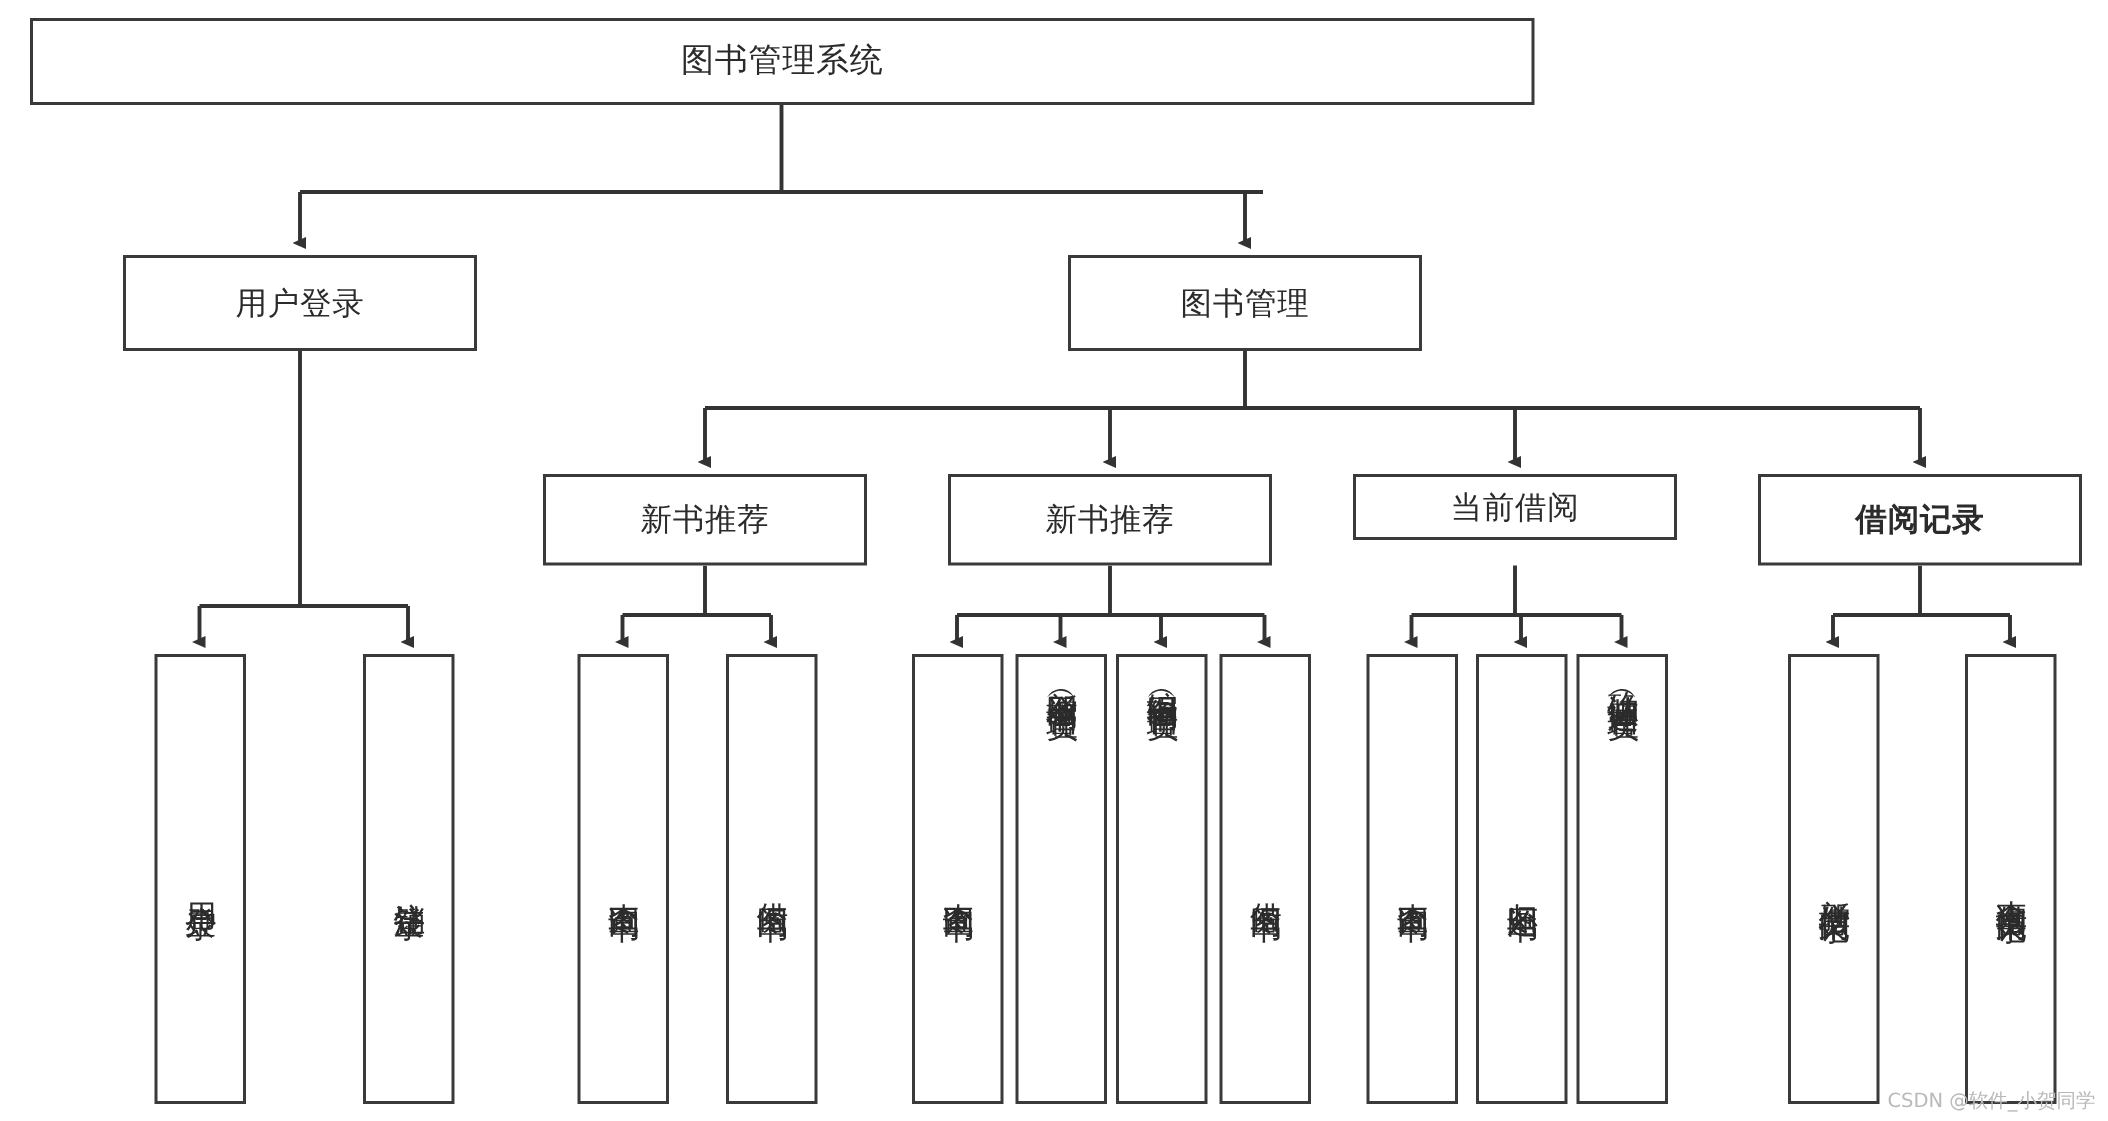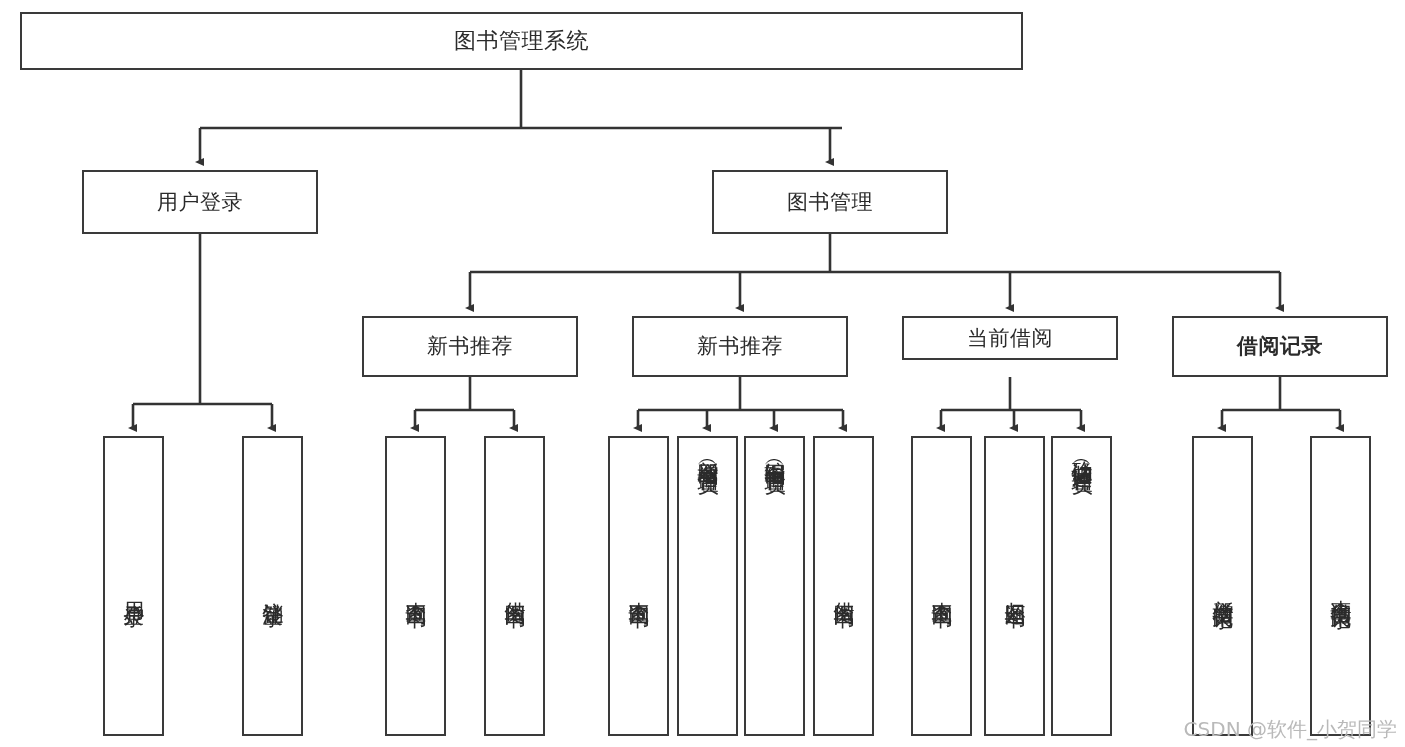--- a/index.html
+++ b/index.html
@@ -64,21 +64,21 @@
     font-size: 21px;
     line-height: 1.0;
     letter-spacing: 2px;
     white-space: nowrap;
     height: auto;
   }
   .watermark {
     position: absolute;
     right: 8px;
     bottom: 4px;
-    font-size: 20px;
+    font-size: 13px;
     color: #b9b9b9;
     white-space: nowrap;
     z-index: 5;
     font-family: "DejaVu Sans", "Liberation Sans", sans-serif;
     text-align: center;
   }
 </style>
 </head>
 <body>
 

